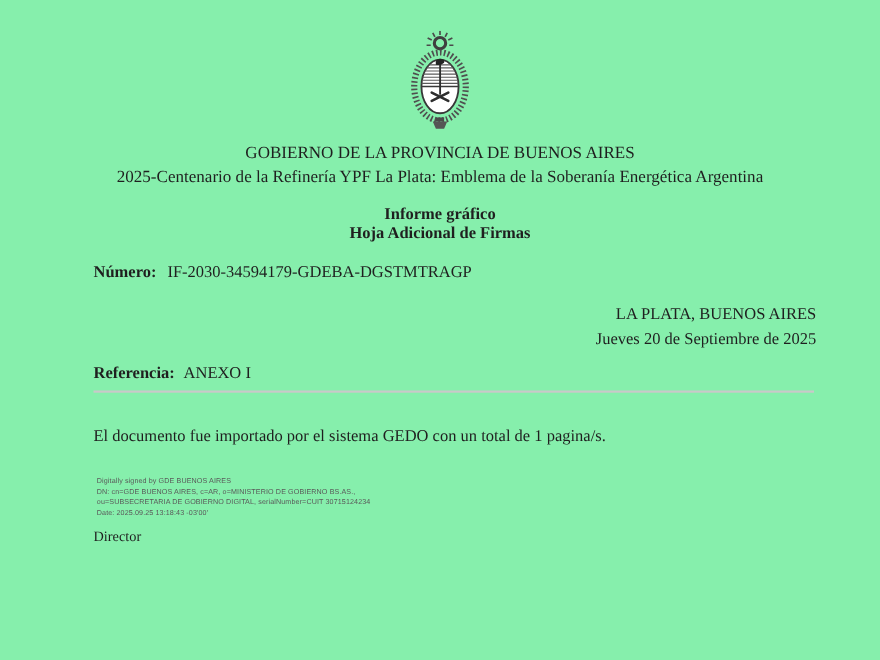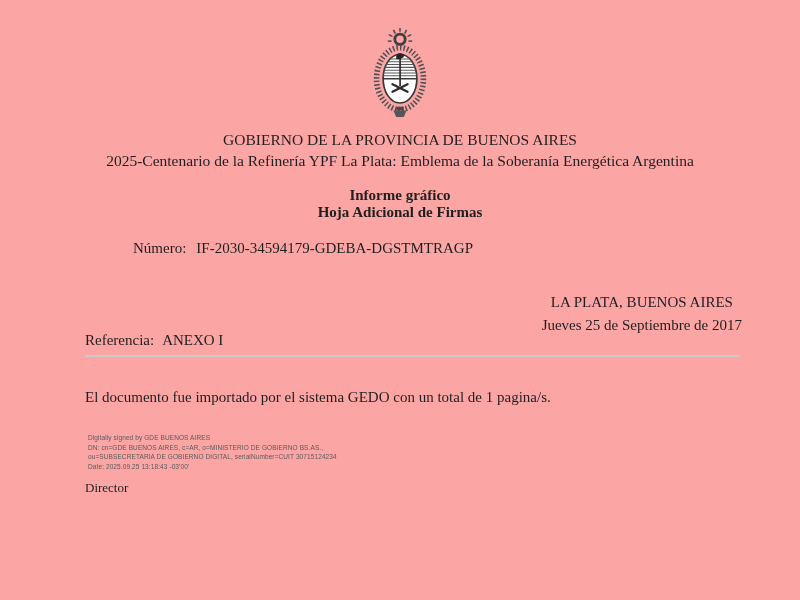--- a/index.html
+++ b/index.html
@@ -4,21 +4,21 @@
 <style>
   html, body {
     margin: 0;
     padding: 0;
     background: #ffffff;
   }
   .doc {
     position: relative;
     width: 800px;
     height: 600px;
-    background: #fca5a5;
+    background: #86efac;
     font-family: "Liberation Serif", serif;
     color: #1f1f1f;
     overflow: hidden;
   }
   .emblem {
     position: absolute;
     top: 28px;
     left: 50%;
     transform: translateX(-50%);
     width: 76px;
@@ -44,38 +44,38 @@
     font-size: 15px;
     line-height: 17px;
   }
   .number-line {
     position: absolute;
     top: 240px;
     left: 85px;
     font-size: 15px;
     white-space: nowrap;
   }
-  .number-line .label { font-weight: normal; margin-right: 10px; margin-left: 48px; }
+  .number-line .label { font-weight: bold; margin-right: 10px; }
   .place-date {
     position: absolute;
-    top: 291px;
+    top: 275px;
     right: 58px;
-    text-align: center;
+    text-align: right;
     font-size: 15px;
     line-height: 23px;
     white-space: nowrap;
   }
   .reference-line {
     position: absolute;
     top: 332px;
     left: 85px;
     font-size: 15px;
     white-space: nowrap;
   }
-  .reference-line .label { font-weight: normal; margin-right: 8px; }
+  .reference-line .label { font-weight: bold; margin-right: 8px; }
   .rule {
     position: absolute;
     top: 355px;
     left: 85px;
     width: 655px;
     height: 2px;
     background: #c9c9c9;
   }
   .body-line {
     position: absolute;
@@ -166,21 +166,21 @@
     <div>Informe gráfico</div>
     <div>Hoja Adicional de Firmas</div>
   </div>
 
   <div class="number-line">
     <span class="label">Número:</span><span>IF-2030-34594179-GDEBA-DGSTMTRAGP</span>
   </div>
 
   <div class="place-date">
     <div>LA PLATA, BUENOS AIRES</div>
-    <div>Jueves 25 de Septiembre de 2017</div>
+    <div>Jueves 20 de Septiembre de 2025</div>
   </div>
 
   <div class="reference-line">
     <span class="label">Referencia:</span><span>ANEXO I</span>
   </div>
 
   <div class="rule"></div>
 
   <div class="body-line">El documento fue importado por el sistema GEDO con un total de 1 pagina/s.</div>
 

